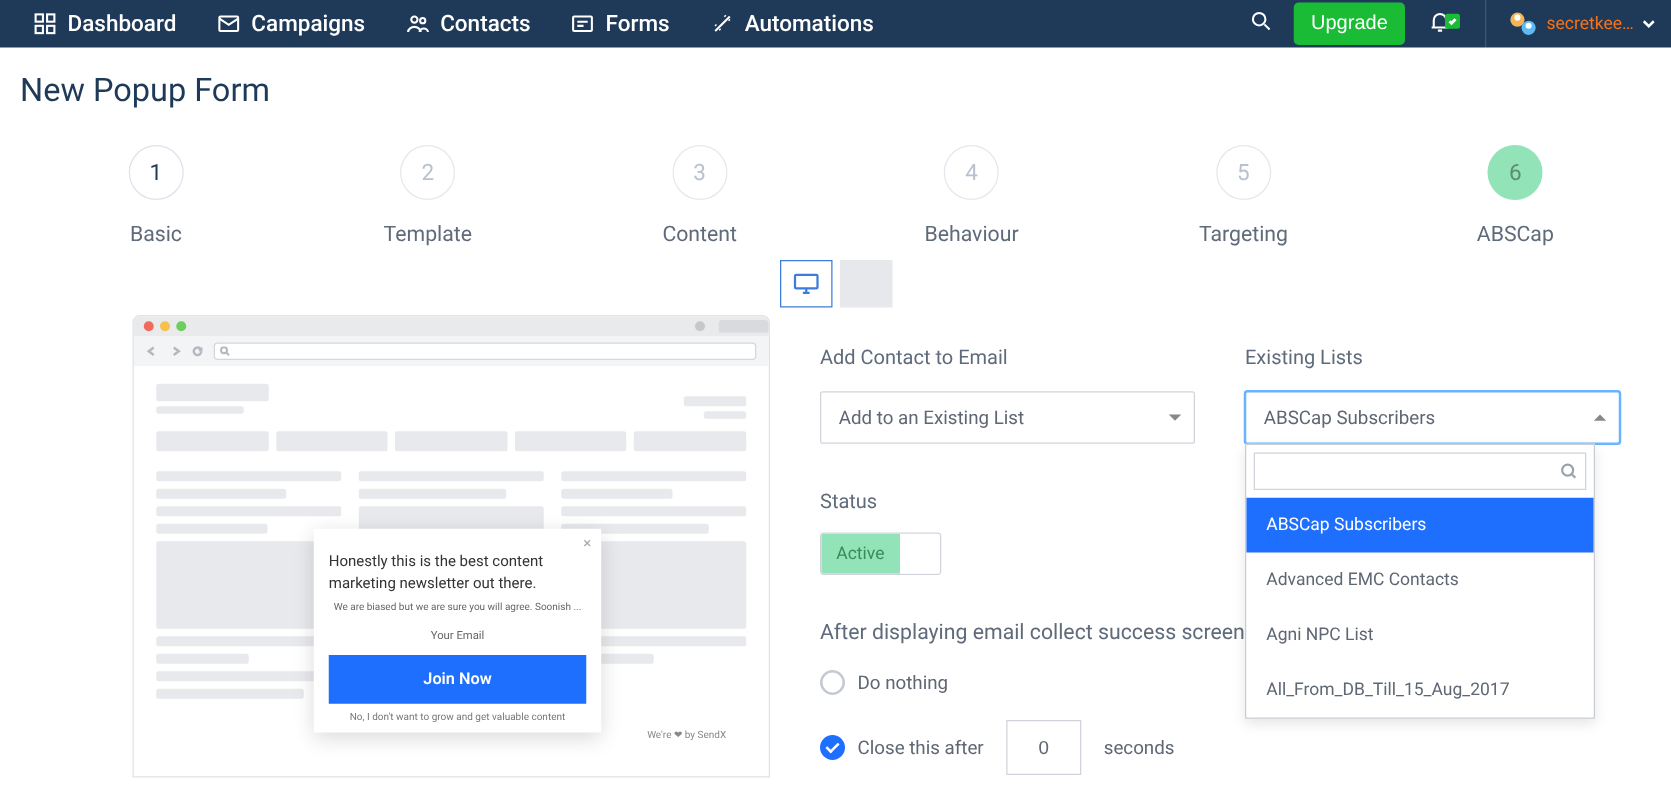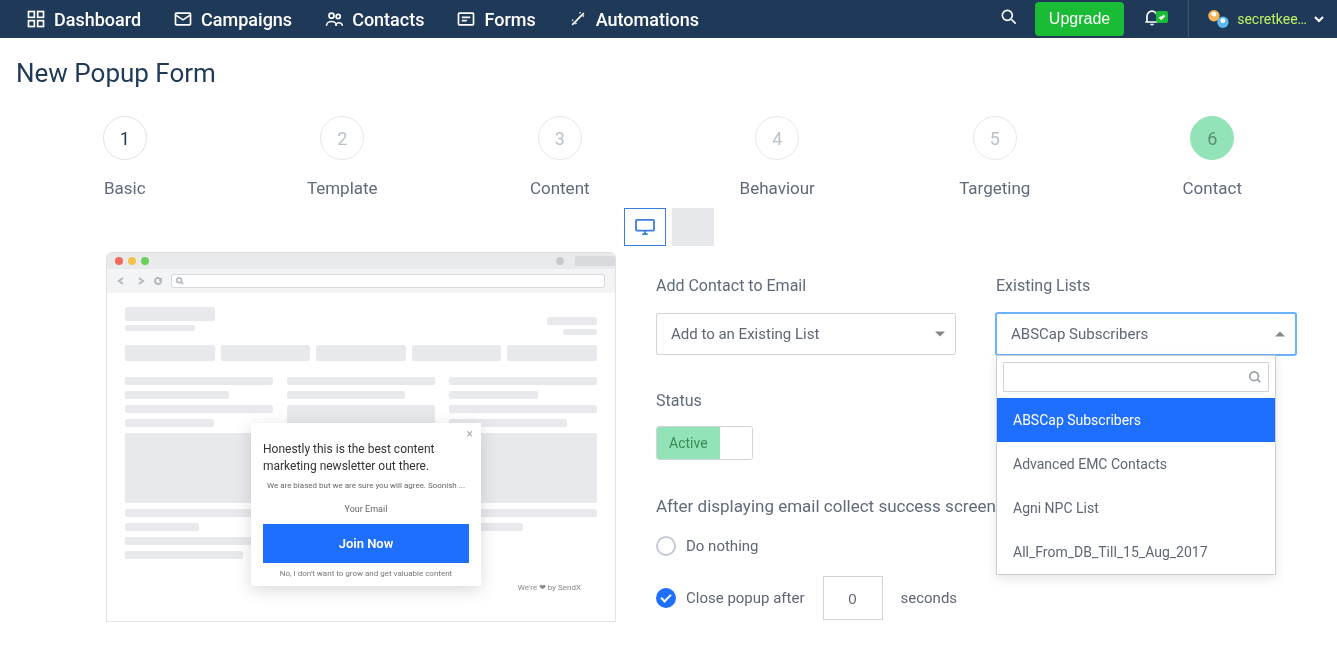--- a/index.html
+++ b/index.html
@@ -9,21 +9,21 @@
   .topnav { background: #1f3a58; height: 38px; display: flex; align-items: center; padding: 0 12px; color: #fff; gap: 4px;}
   .nav-item { display: inline-flex; align-items: center; gap: 8px; padding: 0 14px; height: 50px; font-size: 18px; font-weight: 500; cursor: pointer; }
   .nav-icon { width: 20px; height: 20px; fill: none; stroke: #fff; stroke-width: 2; }
   .nav-spacer { flex: 1; }
   .upgrade-btn { background: #1abc36; color: #fff; border-radius: 4px; height: 34px; padding: 0 14px; font-size: 16px; font-weight: 500; display: inline-flex; align-items: center; cursor:pointer; border: none;}
   .bell-wrap { position: relative; padding: 0 14px; cursor:pointer;}
   .bell-badge { position:absolute; top:4px; right:8px; width:12px; height:12px; background:#1abc36; border-radius:2px; display:flex; align-items:center; justify-content:center;}
   .bell-badge svg{ width:8px;height:8px;stroke:#fff;stroke-width:3;fill:none;}
   .user-block { display:flex; align-items:center; gap:6px; padding-left:16px; border-left:1px solid rgba(255,255,255,.15); margin-left:8px; cursor:pointer; height:50px;}
   .avatar-icon { width:26px; height:26px; }
-  .user-label { font-size:14px; color:#bef264; }
+  .user-label { font-size:14px; color:#f97316; }
   .chevr { width:12px;height:12px;stroke:#fff;stroke-width:2;fill:none;}
   .search-btn{padding:0 12px; cursor:pointer;}
 
   
   .page { padding: 20px 16px 0 16px; }
   .page-title { font-size: 26px; color:#1f3a58; font-weight:400;}
 
   
   .steps { display:flex; margin-top:28px; }
   .step { flex:1; text-align:center; }
@@ -199,21 +199,21 @@
     <div class="step">
       <div class="step-circle">4</div>
       <div class="step-label">Behaviour</div>
     </div>
     <div class="step">
       <div class="step-circle">5</div>
       <div class="step-label">Targeting</div>
     </div>
     <div class="step">
       <div class="step-circle active-green">6</div>
-      <div class="step-label">Contact</div>
+      <div class="step-label">ABSCap</div>
     </div>
   </div>
 
   <div class="device-toggle">
     <div class="dev-box sel">
       <svg class="dev-icon" viewBox="0 0 24 20">
           <rect x="2" y="2" width="20" height="12" rx="1"></rect>
           <path d="M9 18h6M12 14v4"></path>
         </svg>
     </div>
@@ -351,19 +351,19 @@
       </div>
 
       <div class="heading2">After displaying email collect success screen</div>
 
       <div class="radio-row">
         <span class="radio-outer"></span>
         <span>Do nothing</span>
       </div>
       <div class="radio-row">
         <span class="radio-outer checked"></span>
-        <span>Close popup after</span>
+        <span>Close this after</span>
         <input class="seconds-input" value="0" style="">
         <span>seconds</span>
       </div>
     </div>
   </div>
 </div>
 
 </body></html>

